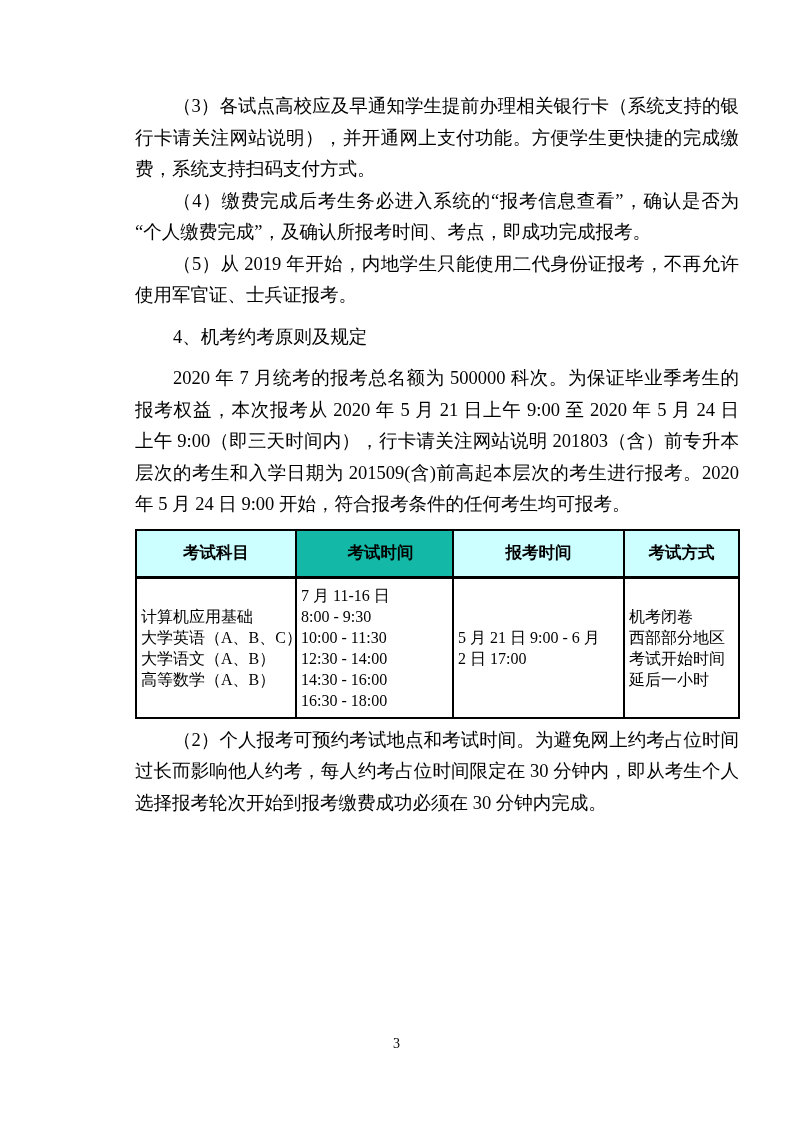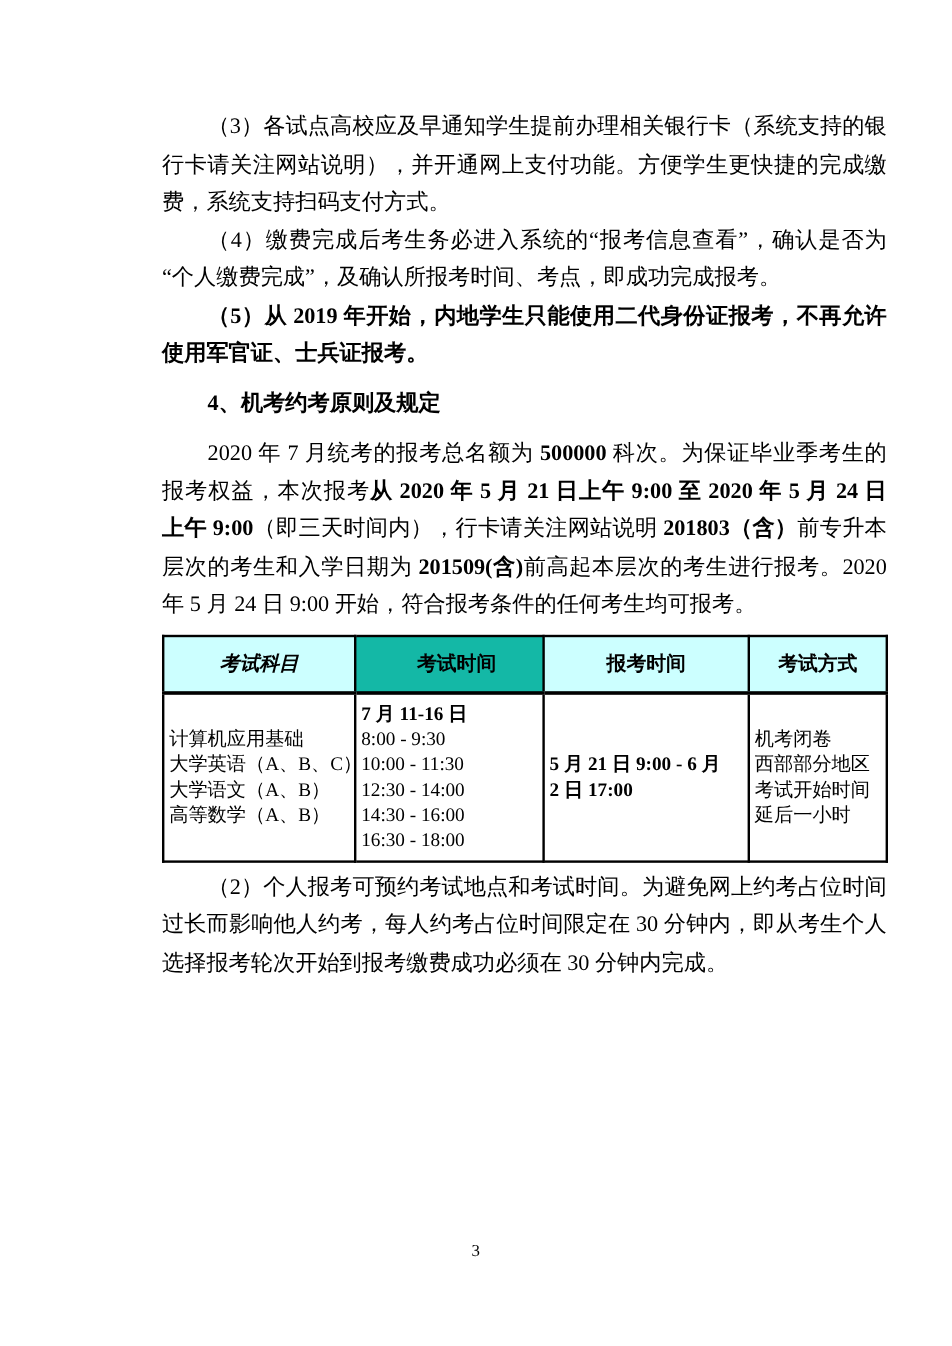--- a/index.html
+++ b/index.html
@@ -24,21 +24,21 @@
     font-size: 18.5px;
     line-height: 31.5px;
     text-align: left;
   }
   .line.fill {
     text-align: justify;
     text-align-last: justify;
     text-justify: inter-character;
   }
   .line.indent { text-indent: 38px; }
-  .b { font-weight: bold; }
+  .b { font-weight: normal; }
   .heading {
     font-size: 18.5px;
     margin: 10px 0;
   }
   table.exam-table {
     border-collapse: collapse;
     table-layout: fixed;
     width: 603px;
     margin-top: 8px;
     margin-bottom: 6px;
@@ -100,21 +100,21 @@
       </div>
       <table class="exam-table">
         <colgroup>
           <col style="width: 160px;">
           <col style="width: 157px;">
           <col style="width: 171px;">
           <col style="width: 115px;">
         </colgroup>
         <thead>
           <tr>
-            <th style="background: rgb(204, 255, 255); font-style: italic;">考试科目</th>
+            <th style="background: rgb(204, 255, 255);">考试科目</th>
             <th style="background: #14b8a6; padding-left: 12px;">考试时间</th>
             <th style="background: rgb(204, 255, 255);">报考时间</th>
             <th style="background: rgb(204, 255, 255);">考试方式</th>
           </tr>
         </thead>
         <tbody>
           <tr>
             <td>
               <div class="cell-line">计算机应用基础</div>
               <div class="cell-line">大学英语（A、B、C）</div>

